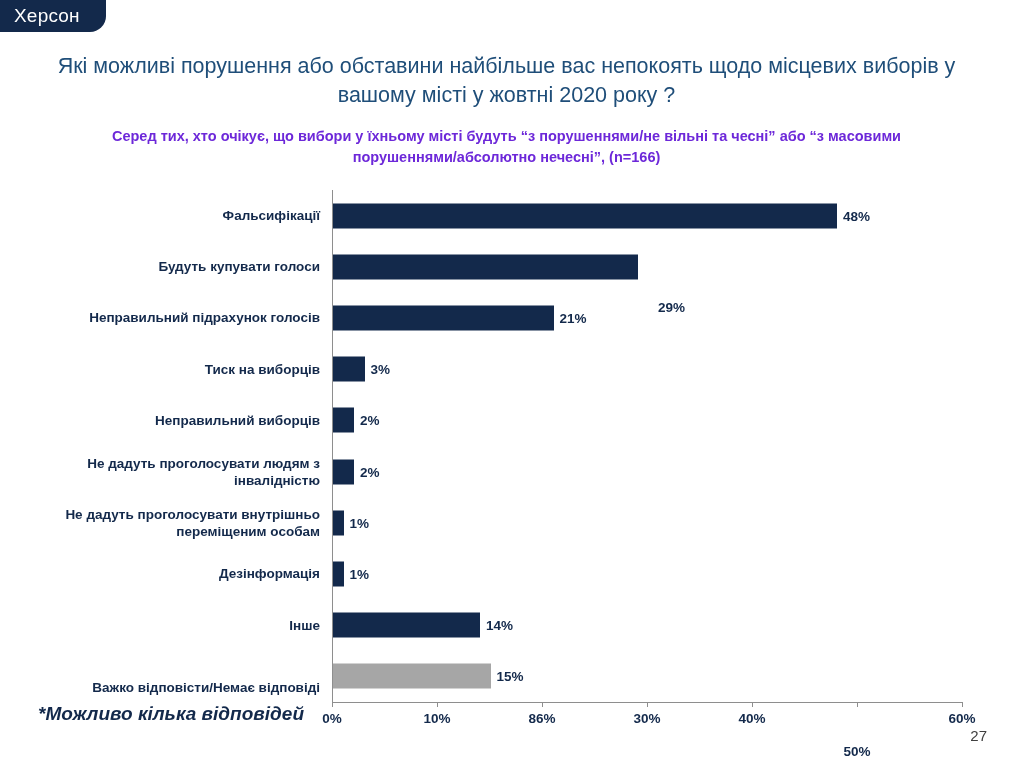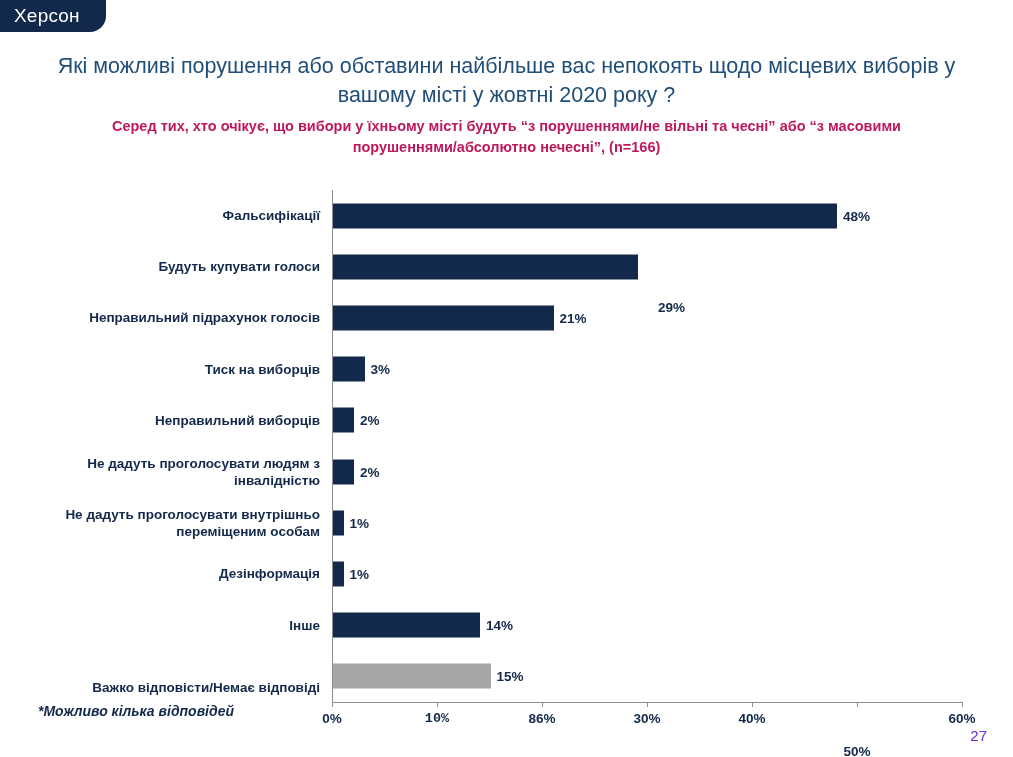--- a/index.html
+++ b/index.html
@@ -40,24 +40,24 @@
     width: 953px;
     text-align: center;
     color: #1f4e79;
     font-size: 21.5px;
     line-height: 29px;
     font-weight: 400;
   }
   #subtitle {
     position: absolute;
     left: 100px;
-    top: 116px;
+    top: 126px;
     width: 813px;
     text-align: center;
-    color: #be185d;
+    color: #6d28d9;
     font-size: 14.5px;
     line-height: 21px;
     font-weight: bold;
   }
 
   
   #chart {
     position: absolute;
     left: 0;
     top: 180px;
@@ -137,52 +137,52 @@
     font-size: 13.5px;
     color: #13294b;
     font-weight: bold;
     line-height: 17px;
   }
 
   #footnote {
     position: absolute;
     left: 38px;
     top: 703px;
-    font-size: 14px;
+    font-size: 19px;
     font-style: italic;
     font-weight: bold;
     color: #13294b;
   }
   #page-number {
     position: absolute;
     right: 26px;
     top: 727px;
     font-size: 15px;
-    color: #6d28d9;
+    color: #404040;
   }
 </style>
 </head>
 <body>
 
 <div id="header-tag">
   <span>Херсон</span>
 </div>
 
 <div id="main-title">Які можливі порушення або обставини найбільше вас непокоять щодо місцевих виборів у вашому місті у жовтні 2020 року ?</div>
 <div id="subtitle">Серед тих, хто очікує, що вибори у їхньому місті будуть “з порушеннями/не вільні та чесні” або “з масовими порушеннями/абсолютно нечесні”, (n=166)</div>
 
 <div id="chart">
   <div class="plot">
     <div class="axis-line"></div>
     <div class="axis-bottom"></div>
     <div id="ticks">
         <div class="tick" style="left: 0px;"></div>
         <div class="xlabel" style="left: 0px;">0%</div>
         <div class="tick" style="left: 105px;"></div>
-        <div class="xlabel" style="left: 105px; font-family: Liberation Mono, monospace;">10%</div>
+        <div class="xlabel" style="left: 105px;">10%</div>
         <div class="tick" style="left: 210px;"></div>
         <div class="xlabel" style="left: 210px;">86%</div>
         <div class="tick" style="left: 315px;"></div>
         <div class="xlabel" style="left: 315px;">30%</div>
         <div class="tick" style="left: 420px;"></div>
         <div class="xlabel" style="left: 420px;">40%</div>
         <div class="tick" style="left: 525px;"></div>
         <div class="xlabel" style="left: 525px; margin-top: 33px;">50%</div>
         <div class="tick" style="left: 630px;"></div>
         <div class="xlabel" style="left: 630px;">60%</div>

